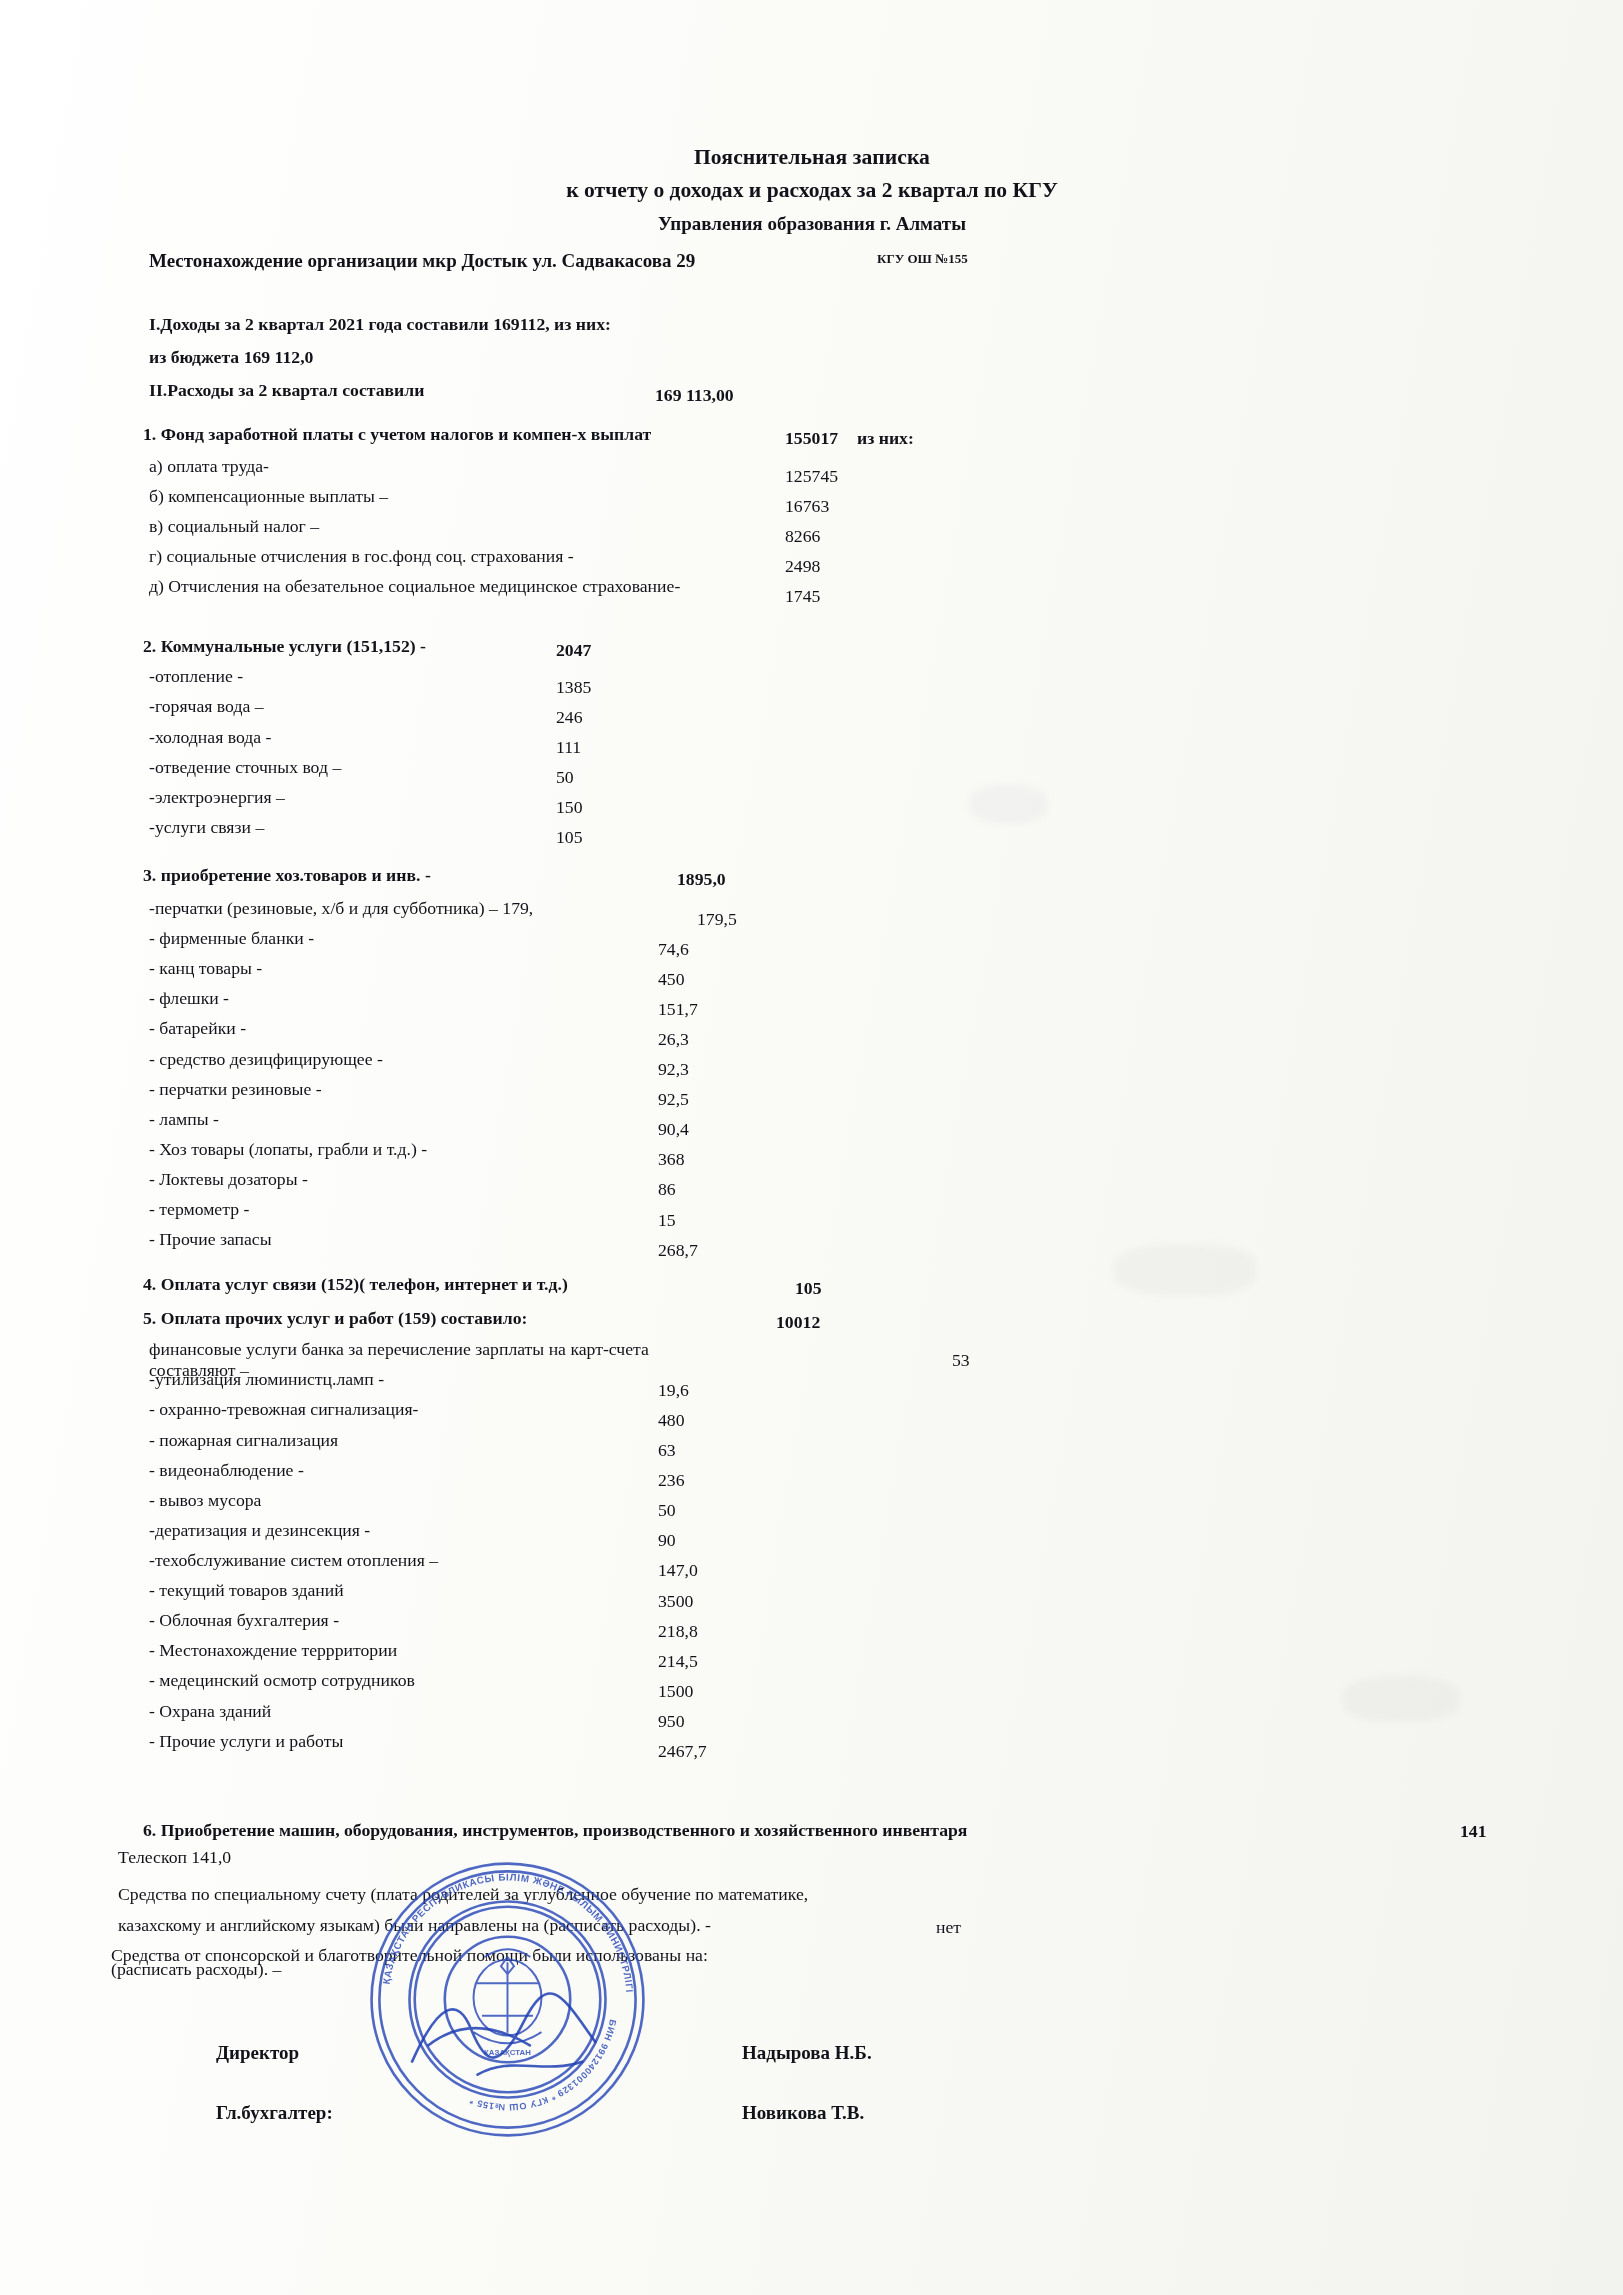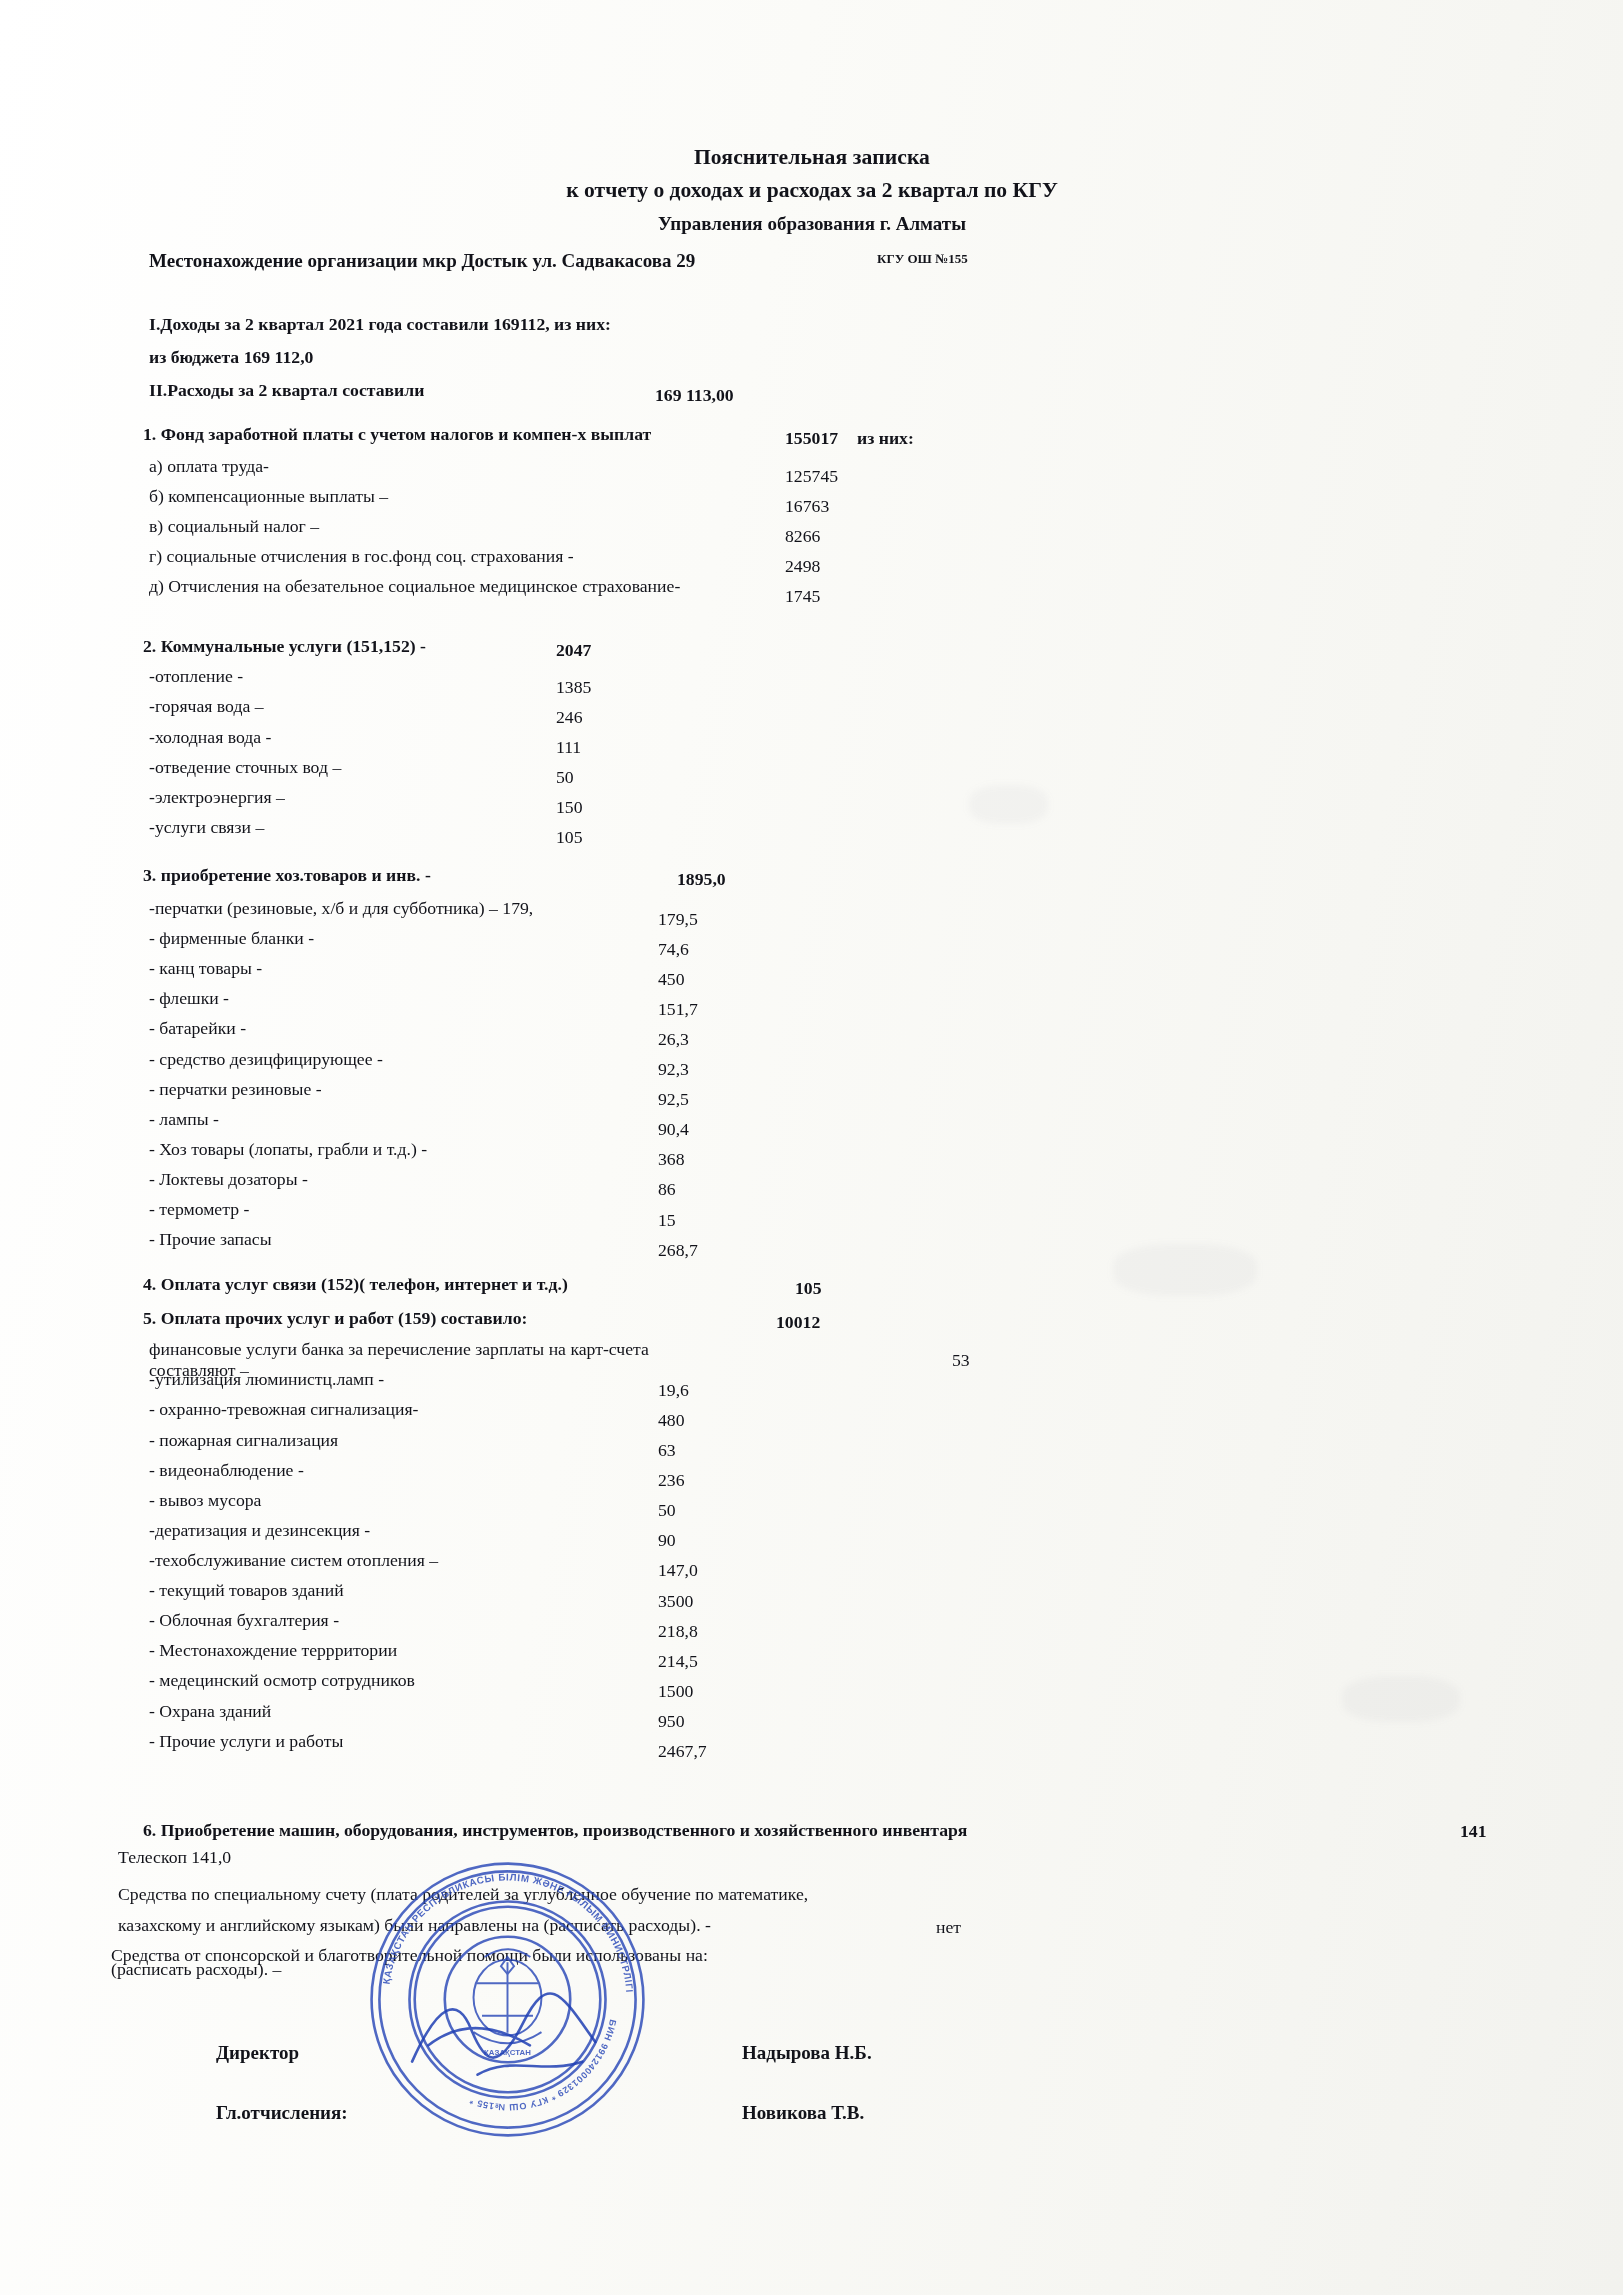--- a/index.html
+++ b/index.html
@@ -169,21 +169,21 @@
         <div class="row" style="top: 737px; left: 556px;">111</div>
         <div class="row" style="top: 757px; left: 149px;">-отведение сточных вод –</div>
         <div class="row" style="top: 767px; left: 556px;">50</div>
         <div class="row" style="top: 787px; left: 149px;">-электроэнергия –</div>
         <div class="row" style="top: 797px; left: 556px;">150</div>
         <div class="row" style="top: 817px; left: 149px;">-услуги связи –</div>
         <div class="row" style="top: 827px; left: 556px;">105</div>
         <div class="row bold" style="top: 865px; left: 143px;">3. приобретение хоз.товаров и инв. -</div>
         <div class="row bold" style="top: 869px; left: 677px;">1895,0</div>
         <div class="row" style="top: 898px; left: 149px;">-перчатки (резиновые, х/б и для субботника) – 179,</div>
-        <div class="row" style="top: 909px; left: 658px;">179,5</div>
+        <div class="row" style="top: 909px; left: 697px;">179,5</div>
         <div class="row" style="top: 928px; left: 149px;">- фирменные бланки  -</div>
         <div class="row" style="top: 939px; left: 658px;">74,6</div>
         <div class="row" style="top: 958px; left: 149px;">- канц товары -</div>
         <div class="row" style="top: 969px; left: 658px;">450</div>
         <div class="row" style="top: 988px; left: 149px;">- флешки -</div>
         <div class="row" style="top: 999px; left: 658px;">151,7</div>
         <div class="row" style="top: 1018px; left: 149px;">- батарейки -</div>
         <div class="row" style="top: 1029px; left: 658px;">26,3</div>
         <div class="row" style="top: 1049px; left: 149px;">- средство дезицфицирующее -</div>
         <div class="row" style="top: 1059px; left: 658px;">92,3</div>
@@ -239,18 +239,18 @@
 
     <div class="row" style="top:1884px;left:118px;">Средства по специальному счету (плата родителей за углубленное обучение по математике,</div>
     <div class="row" style="top:1915px;left:118px;">казахскому и английскому языкам) были направлены на (расписать расходы).  -</div>
     <div class="row" style="top:1917px;left:936px;">нет</div>
 
     <div class="row" style="top:1945px;left:111px;">Средства от спонсорской и благотворительной помощи были использованы на:</div>
     <div class="row" style="top:1959px;left:111px;">(расписать расходы). –</div>
 
     <div class="sig-label" style="left:216px;top:2042px;">Директор</div>
     <div class="sig-name" style="left:727px;top:2042px;">Надырова Н.Б.</div>
-    <div class="sig-label" style="left:216px;top:2102px;">Гл.отчисления:</div>
+    <div class="sig-label" style="left:216px;top:2102px;">Гл.бухгалтер:</div>
     <div class="sig-name" style="left:727px;top:2102px;">Новикова Т.В.</div>
 
   </div>
 </div>
 
 
 </body></html>

